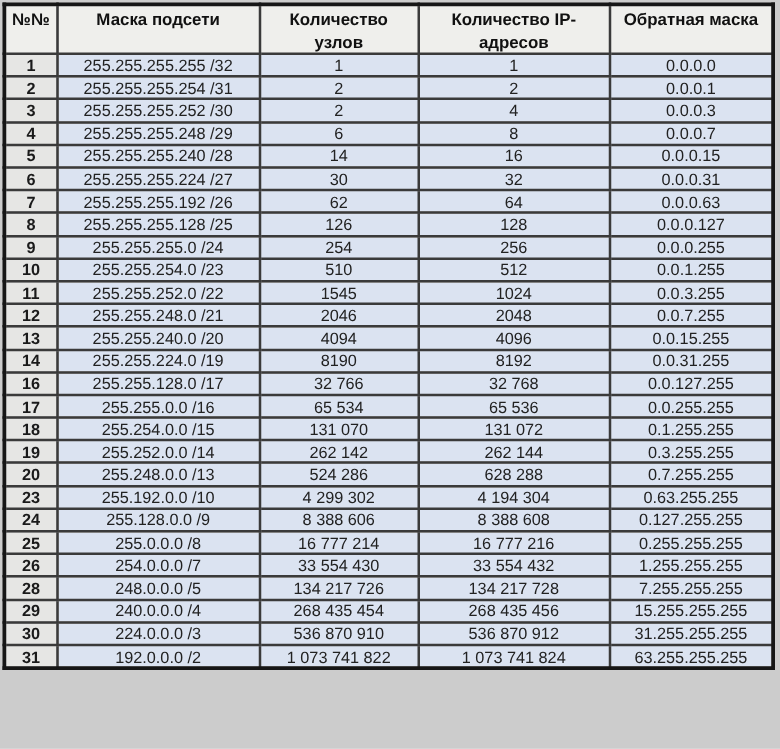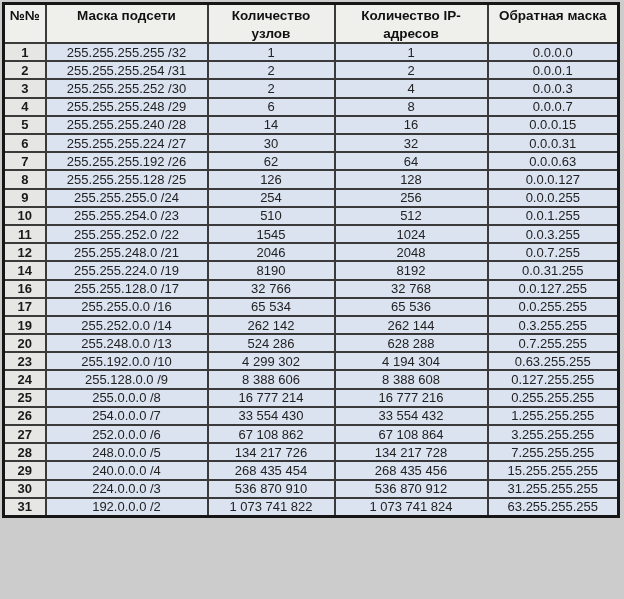--- a/index.html
+++ b/index.html
@@ -159,20 +159,27 @@
           <td>0.0.3.255</td>
         </tr>
         <tr>
           <td class="num">12</td>
           <td>255.255.248.0 /21</td>
           <td>2046</td>
           <td>2048</td>
           <td>0.0.7.255</td>
         </tr>
         <tr>
+          <td class="num">13</td>
+          <td>255.255.240.0 /20</td>
+          <td>4094</td>
+          <td>4096</td>
+          <td>0.0.15.255</td>
+        </tr>
+        <tr>
           <td class="num">14</td>
           <td>255.255.224.0 /19</td>
           <td>8190</td>
           <td>8192</td>
           <td>0.0.31.255</td>
         </tr>
         <tr>
           <td class="num">16</td>
           <td>255.255.128.0 /17</td>
           <td>32 766</td>
@@ -180,20 +187,27 @@
           <td>0.0.127.255</td>
         </tr>
         <tr>
           <td class="num">17</td>
           <td>255.255.0.0 /16</td>
           <td>65 534</td>
           <td>65 536</td>
           <td>0.0.255.255</td>
         </tr>
         <tr>
+          <td class="num">18</td>
+          <td>255.254.0.0 /15</td>
+          <td>131 070</td>
+          <td>131 072</td>
+          <td>0.1.255.255</td>
+        </tr>
+        <tr>
           <td class="num">19</td>
           <td>255.252.0.0 /14</td>
           <td>262 142</td>
           <td>262 144</td>
           <td>0.3.255.255</td>
         </tr>
         <tr>
           <td class="num">20</td>
           <td>255.248.0.0 /13</td>
           <td>524 286</td>
@@ -222,27 +236,20 @@
           <td>0.255.255.255</td>
         </tr>
         <tr>
           <td class="num">26</td>
           <td>254.0.0.0 /7</td>
           <td>33 554 430</td>
           <td>33 554 432</td>
           <td>1.255.255.255</td>
         </tr>
         <tr>
-          <td class="num">27</td>
-          <td>252.0.0.0 /6</td>
-          <td>67 108 862</td>
-          <td>67 108 864</td>
-          <td>3.255.255.255</td>
-        </tr>
-        <tr>
           <td class="num">28</td>
           <td>248.0.0.0 /5</td>
           <td>134 217 726</td>
           <td>134 217 728</td>
           <td>7.255.255.255</td>
         </tr>
         <tr>
           <td class="num">29</td>
           <td>240.0.0.0 /4</td>
           <td>268 435 454</td>

